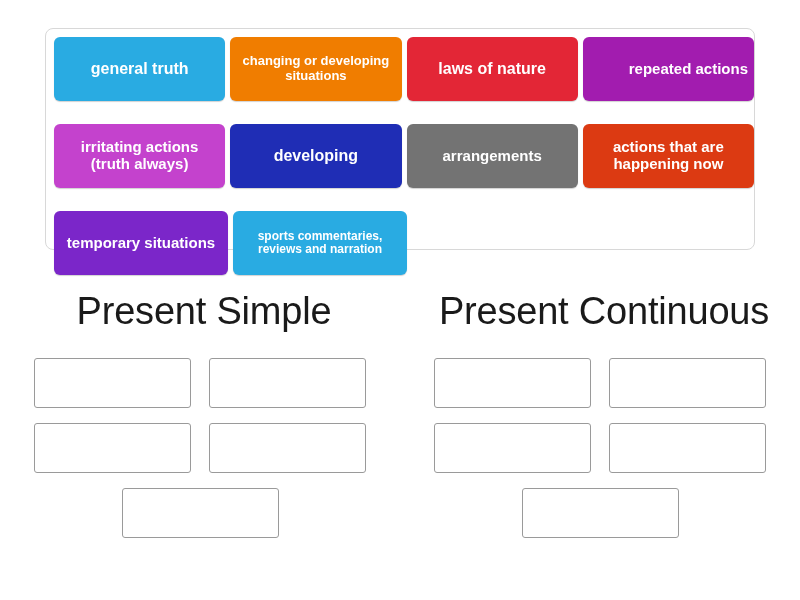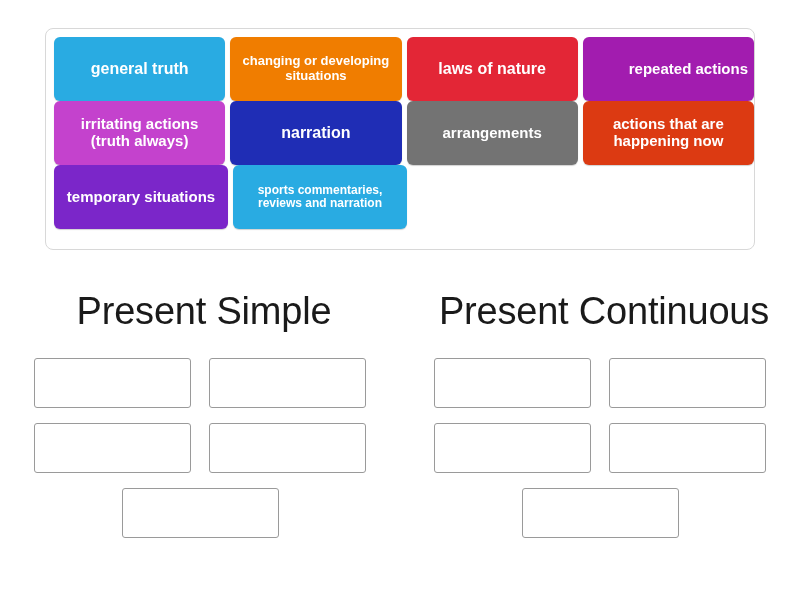--- a/index.html
+++ b/index.html
@@ -29,21 +29,21 @@
     box-sizing: border-box;
     border: 1px solid #d8d8d8;
     border-radius: 8px;
     background: #ffffff;
     padding: 8px 0 0 8px;
   }
 
   .tile-rows {
     display: flex;
     flex-direction: column;
-    gap: 0;
+    gap: 23px;
   }
 
   .tile-row {
     display: flex;
     flex-direction: row;
     gap: 5px;
   }
 
   .tile {
     box-sizing: border-box;
@@ -145,21 +145,21 @@
       </div>
 
       <div class="tile-row">
         <div class="tile fs-15" style="background: rgb(196, 66, 205);">
           <span class="tile-text">
             <span>irritating actions</span><br>
             <span>(truth </span><b>always</b><span>)</span>
           </span>
         </div>
         <div class="tile fs-16" style="background: rgb(31, 45, 181);">
-          <span class="tile-text">narration</span>
+          <span class="tile-text">developing</span>
         </div>
         <div class="tile fs-15" style="background: #737373;">
           <span class="tile-text">arrangements</span>
         </div>
         <div class="tile fs-15" style="background: rgb(220, 58, 18);">
           <span class="tile-text">actions that are happening now</span>
         </div>
       </div>
 
       <div class="tile-row">

